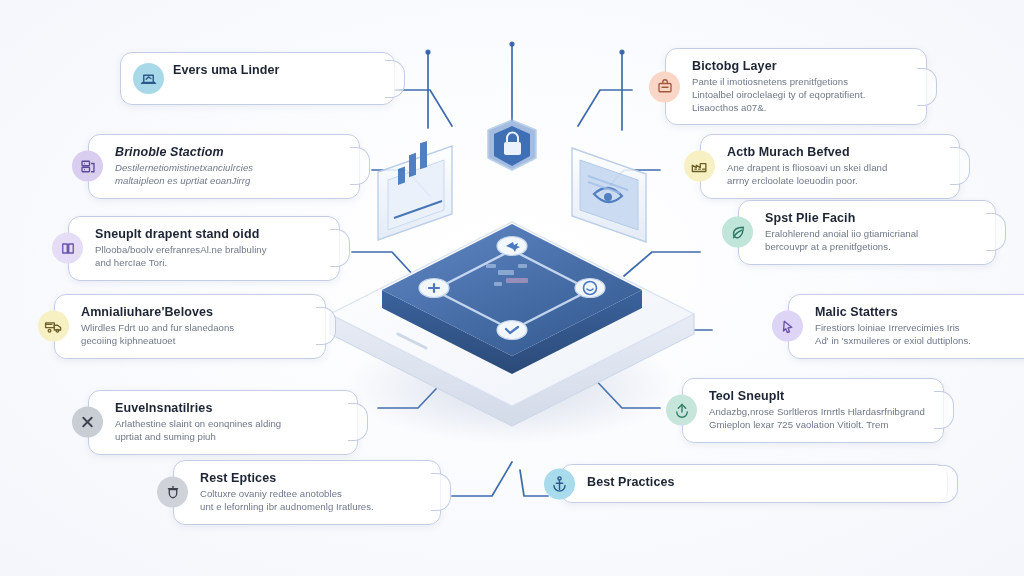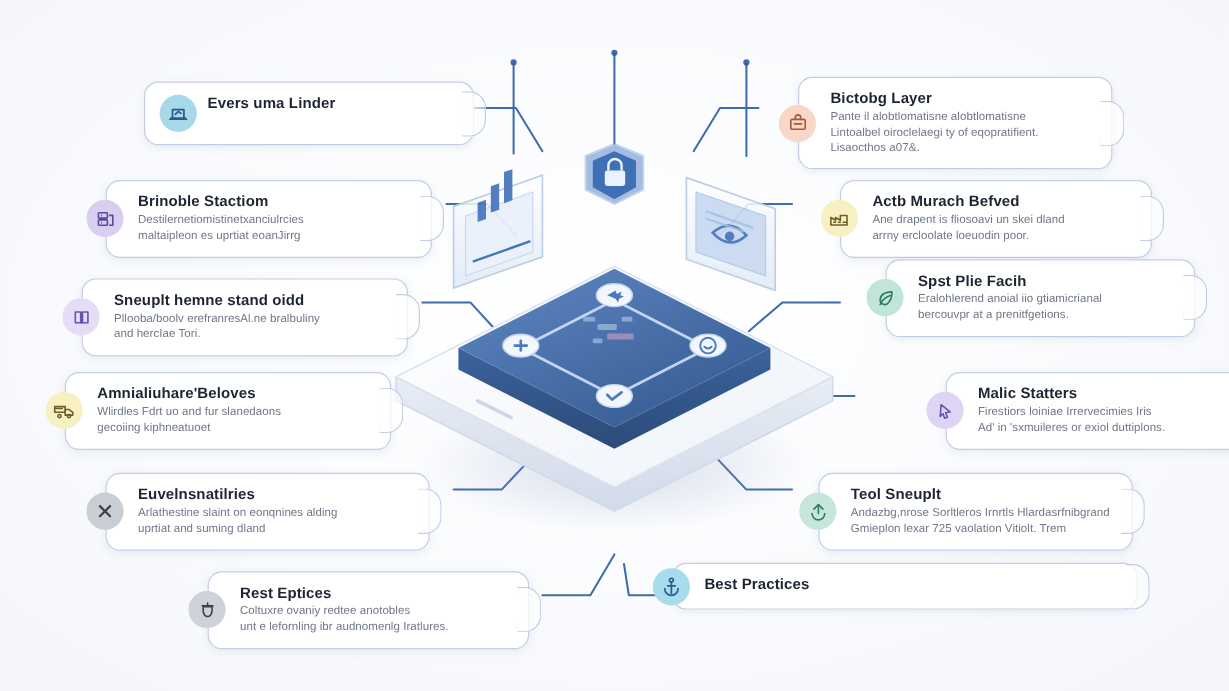--- a/index.html
+++ b/index.html
@@ -22,21 +22,20 @@
     position:absolute;
     display:flex;
     align-items:flex-start;
     gap:9px;
     padding:9px 16px 10px 12px;
     background:rgba(255,255,255,0.93);
     border:1.3px solid #c3cde4;
     border-radius:12px;
     box-shadow:0 2px 7px rgba(90,110,150,0.10);
     backdrop-filter:blur(1px);
-    margin-top:16px;
   }
   .card .txt { min-width:0; padding-top:1px; }
   .card .title {
     font-size:12.5px;
     font-weight:bold;
     color:#1d2433;
     letter-spacing:.1px;
     line-height:1.15;
     margin-bottom:3px;
     white-space:nowrap;
@@ -231,21 +230,21 @@
         <path d="M4 16 h16 l2 3 H2 Z" fill="#2a5a8a" stroke="none"></path>
         <path d="M6 16 V8 h12 v8"></path>
         <path d="M9 13 l3 -3 l3 2"></path>
       </svg>
     </div>
     <div class="txt">
       <div class="title">Evers uma Linder</div>
     </div>
   </div>
 
-  <div class="card ext-icon" style="left:88px; top:134px; width:272px;">
+  <div class="card ext-icon" style="left:88px; top:134px; width:272px;font-style:italic;">
     <div class="notch right"></div>
     <div class="ibub" style="background:#d9cdf0">
       <svg width="18" height="18" viewBox="0 0 24 24" fill="none" stroke="#5b4a9c" stroke-width="1.8" stroke-linejoin="round">
         <rect x="4" y="5" width="10" height="6" rx="1"></rect>
         <rect x="4" y="13" width="10" height="6" rx="1"></rect>
         <path d="M16 8 h4 v11 h-4"></path>
         <path d="M7 8 h1 M7 16 h1"></path>
       </svg>
     </div>
     <div class="txt">
@@ -260,21 +259,21 @@
   <div class="card ext-icon" style="left:68px; top:216px; width:272px;">
     <div class="notch right"></div>
     <div class="ibub" style="background:#e5dcf6">
       <svg width="18" height="18" viewBox="0 0 24 24" fill="none" stroke="#6b53ad" stroke-width="1.8" stroke-linejoin="round">
         <path d="M12 6 v13"></path>
         <path d="M5 6 h6 v12 H5 Z"></path>
         <path d="M13 6 h6 v12 h-6 Z"></path>
       </svg>
     </div>
     <div class="txt">
-      <div class="title">Sneuplt hemne stand oidd</div>
+      <div class="title">Sneuplt drapent stand oidd</div>
       <div class="desc">
         <span>Pllooba/boolv erefranresAl.ne bralbuliny</span>
           <span>and hercIae Tori.</span>
       </div>
     </div>
   </div>
 
   <div class="card ext-icon" style="left:54px; top:294px; width:272px;">
     <div class="notch right"></div>
     <div class="ibub" style="background:#f7f0c3">
@@ -288,32 +287,32 @@
     </div>
     <div class="txt">
       <div class="title">Amnialiuhare'Beloves</div>
       <div class="desc">
         <span>Wlirdles Fdrt uo and fur slanedaons</span>
           <span>gecoiing kiphneatuoet</span>
       </div>
     </div>
   </div>
 
-  <div class="card ext-icon" style="left:88px; top:378px; width:270px;">
+  <div class="card ext-icon" style="left:88px; top:390px; width:270px;">
     <div class="notch right"></div>
     <div class="ibub" style="background:#c9cdd4">
       <svg width="17" height="17" viewBox="0 0 24 24" fill="none" stroke="#3c424d" stroke-width="2.6" stroke-linecap="round">
         <path d="M6 6 L18 18 M18 6 L6 18"></path>
       </svg>
     </div>
     <div class="txt">
       <div class="title">Euvelnsnatilries</div>
       <div class="desc">
         <span>Arlathestine slaint on eonqnines alding</span>
-          <span>uprtiat and suming dland</span>
+          <span>uprtiat and suming piuh</span>
       </div>
     </div>
   </div>
 
   <div class="card ext-icon" style="left:173px; top:460px; width:268px;">
     <div class="notch right"></div>
     <div class="ibub" style="background:#cfd2d8">
       <svg width="18" height="18" viewBox="0 0 24 24" fill="none" stroke="#3c424d" stroke-width="1.8" stroke-linecap="round" stroke-linejoin="round">
         <path d="M12 4 v2"></path>
         <path d="M6 7 h12"></path>
@@ -334,21 +333,21 @@
     <div class="ibub" style="background:#f9d6c6">
       <svg width="18" height="18" viewBox="0 0 24 24" fill="none" stroke="#a05a3c" stroke-width="1.8" stroke-linecap="round" stroke-linejoin="round">
         <rect x="4" y="8" width="16" height="11" rx="1.5"></rect>
         <path d="M9 8 V6 a3 3 0 0 1 6 0 v2"></path>
         <path d="M8 13 h8"></path>
       </svg>
     </div>
     <div class="txt">
       <div class="title">Bictobg Layer</div>
       <div class="desc">
-        <span>Pante il alobtlomatisne alobtlomatisne</span>
+        <span>Pante il imotiosnetens prenitfgetions</span>
           <span>Lintoalbel oiroclelaegi ty of eqopratifient.</span>
           <span>Lisaocthos a07&amp;.</span>
       </div>
     </div>
   </div>
 
   <div class="card ext-icon" style="left:700px; top:134px; width:260px;">
     <div class="notch right"></div>
     <div class="ibub" style="background:#f7f0c3">
       <svg width="19" height="19" viewBox="0 0 24 24" fill="none" stroke="#6c5f2a" stroke-width="1.7" stroke-linecap="round" stroke-linejoin="round">
@@ -409,21 +408,21 @@
     </div>
     <div class="txt">
       <div class="title">Teol Sneuplt</div>
       <div class="desc">
         <span>Andazbg,nrose Sorltleros Irnrtls Hlardasrfnibgrand</span>
           <span>Gmieplon lexar 725 vaolation Vitiolt. Trem</span>
       </div>
     </div>
   </div>
 
-  <div class="card ext-icon" style="left:560px; top:453px; width:388px;">
+  <div class="card ext-icon" style="left:560px; top:464px; width:388px;">
     <div class="notch right"></div>
     <div class="ibub" style="background:#a8dced">
       <svg width="19" height="19" viewBox="0 0 24 24" fill="none" stroke="#2a5a8a" stroke-width="1.8" stroke-linecap="round" stroke-linejoin="round">
         <circle cx="12" cy="5" r="2"></circle>
         <path d="M12 7 v12"></path>
         <path d="M8 11 h8"></path>
         <path d="M5 14 a7 7 0 0 0 14 0"></path>
       </svg>
     </div>
     <div class="txt">

